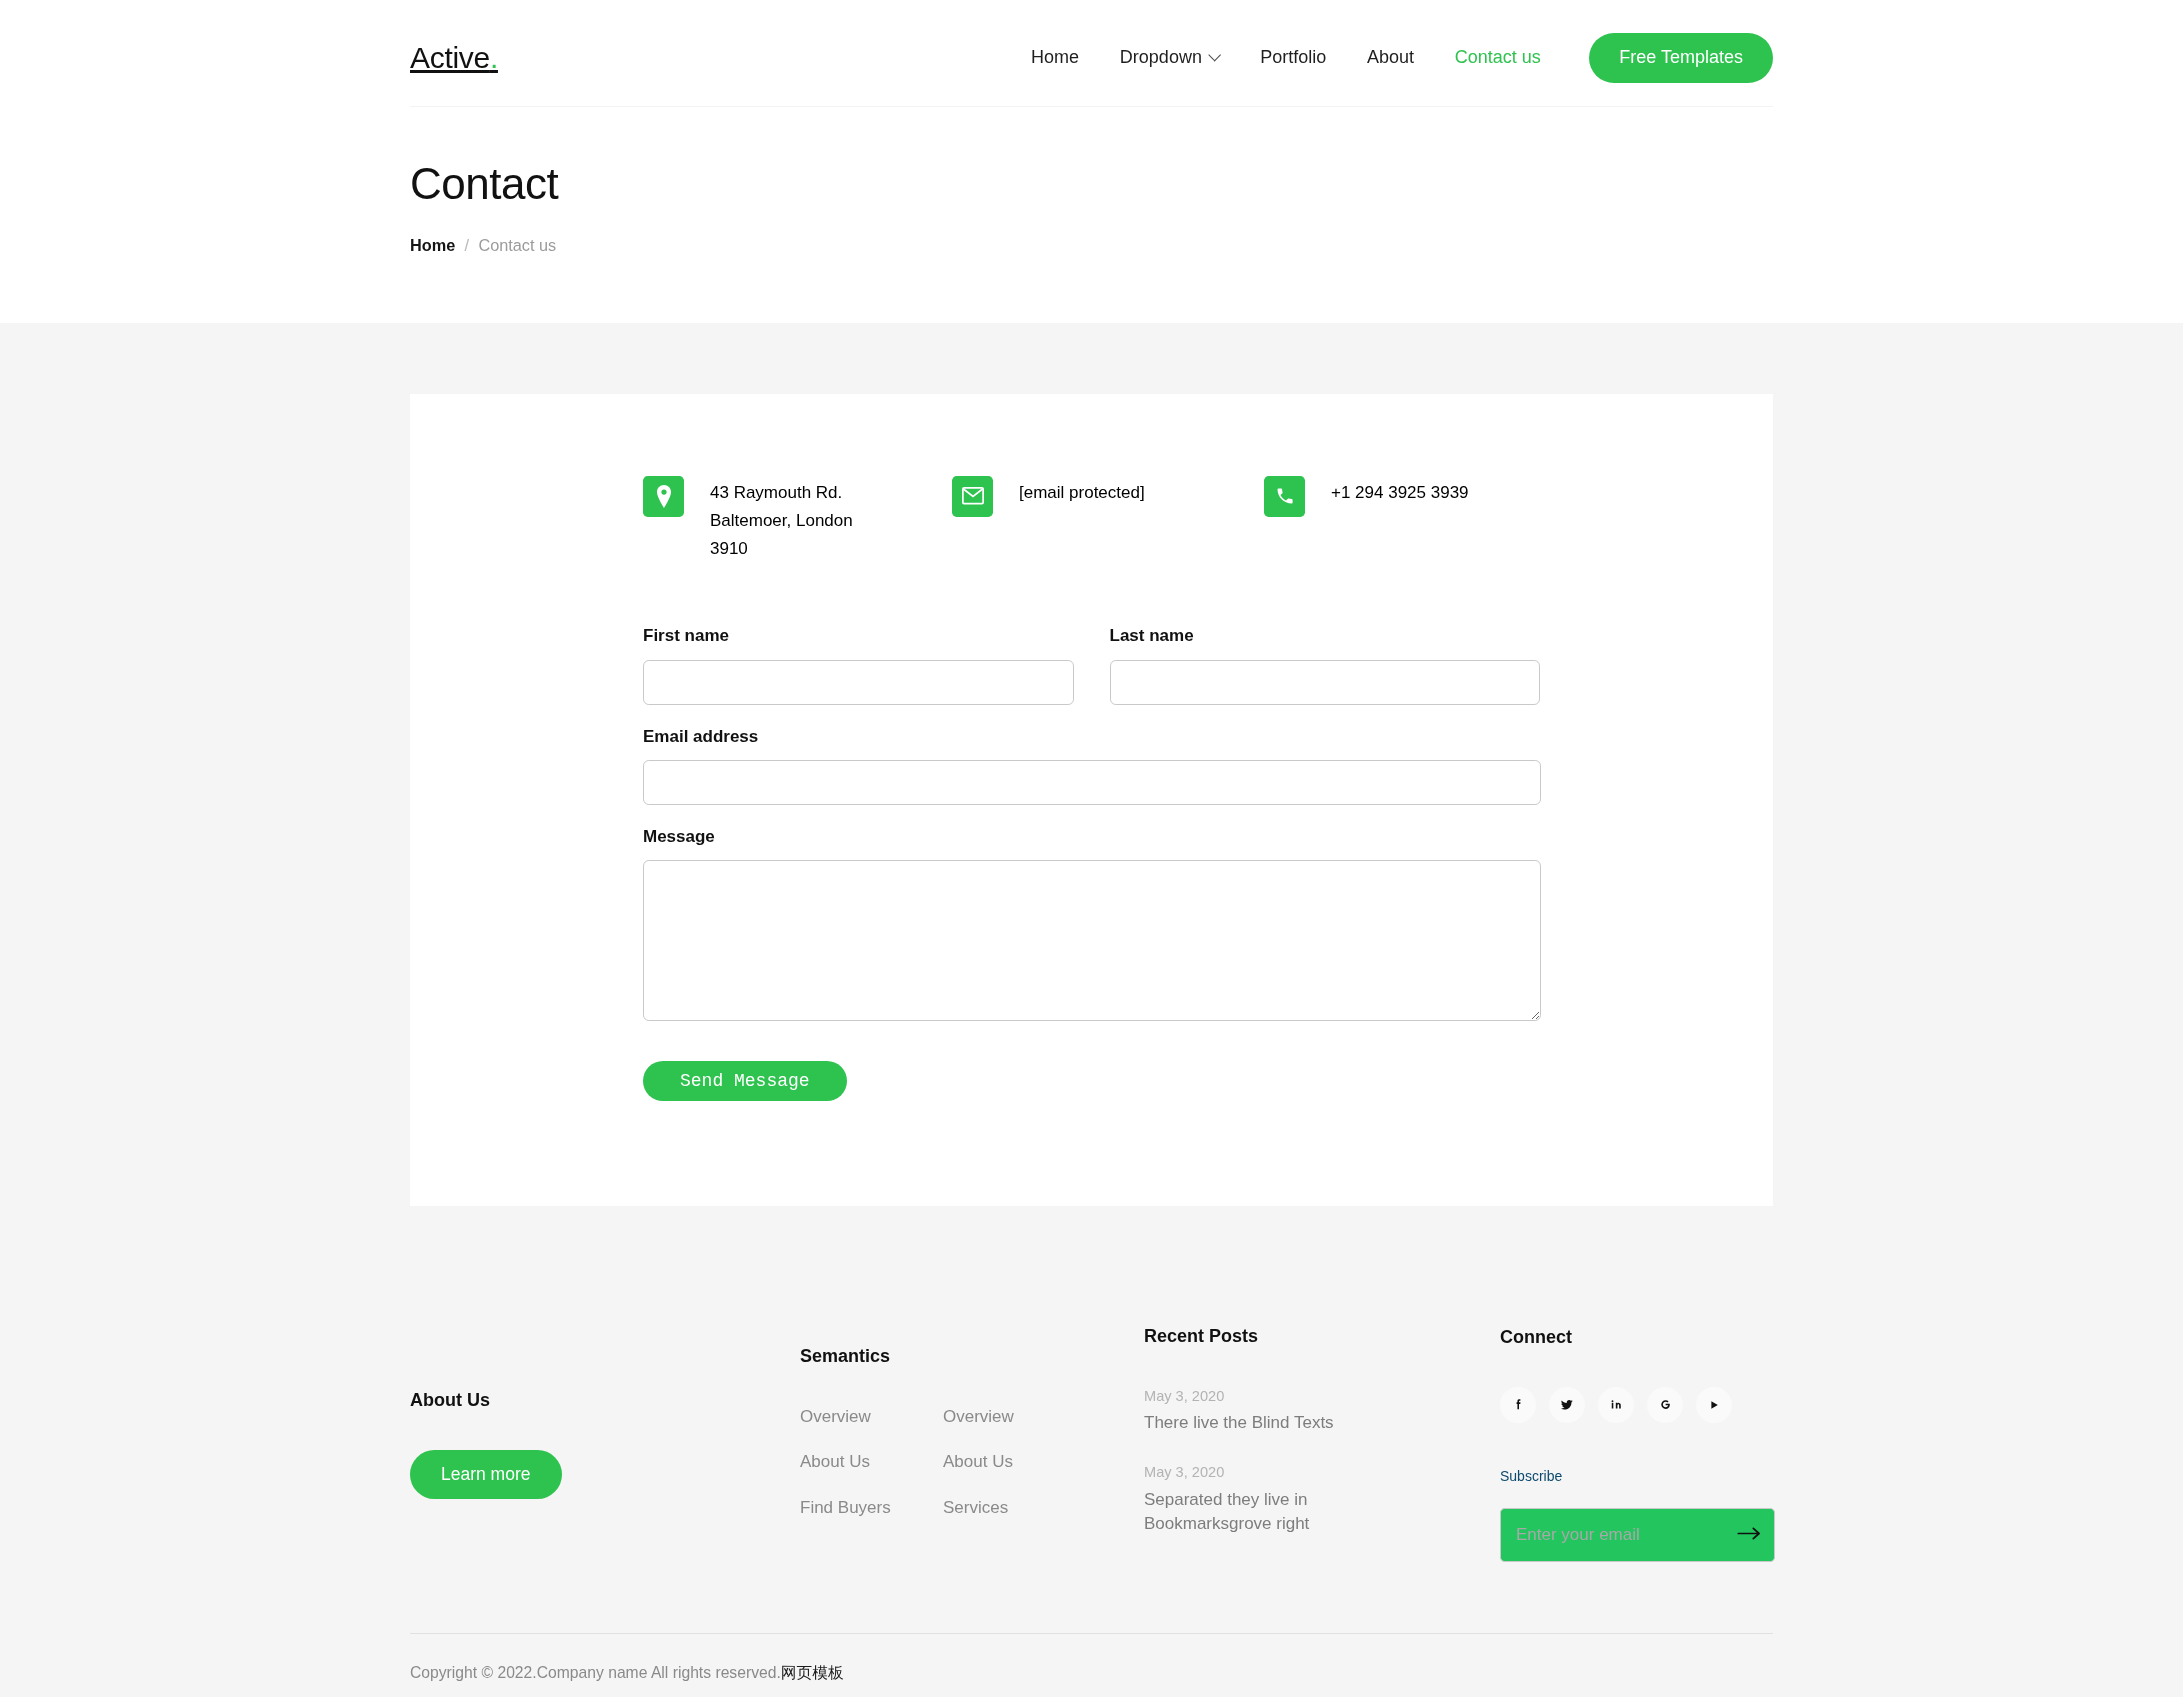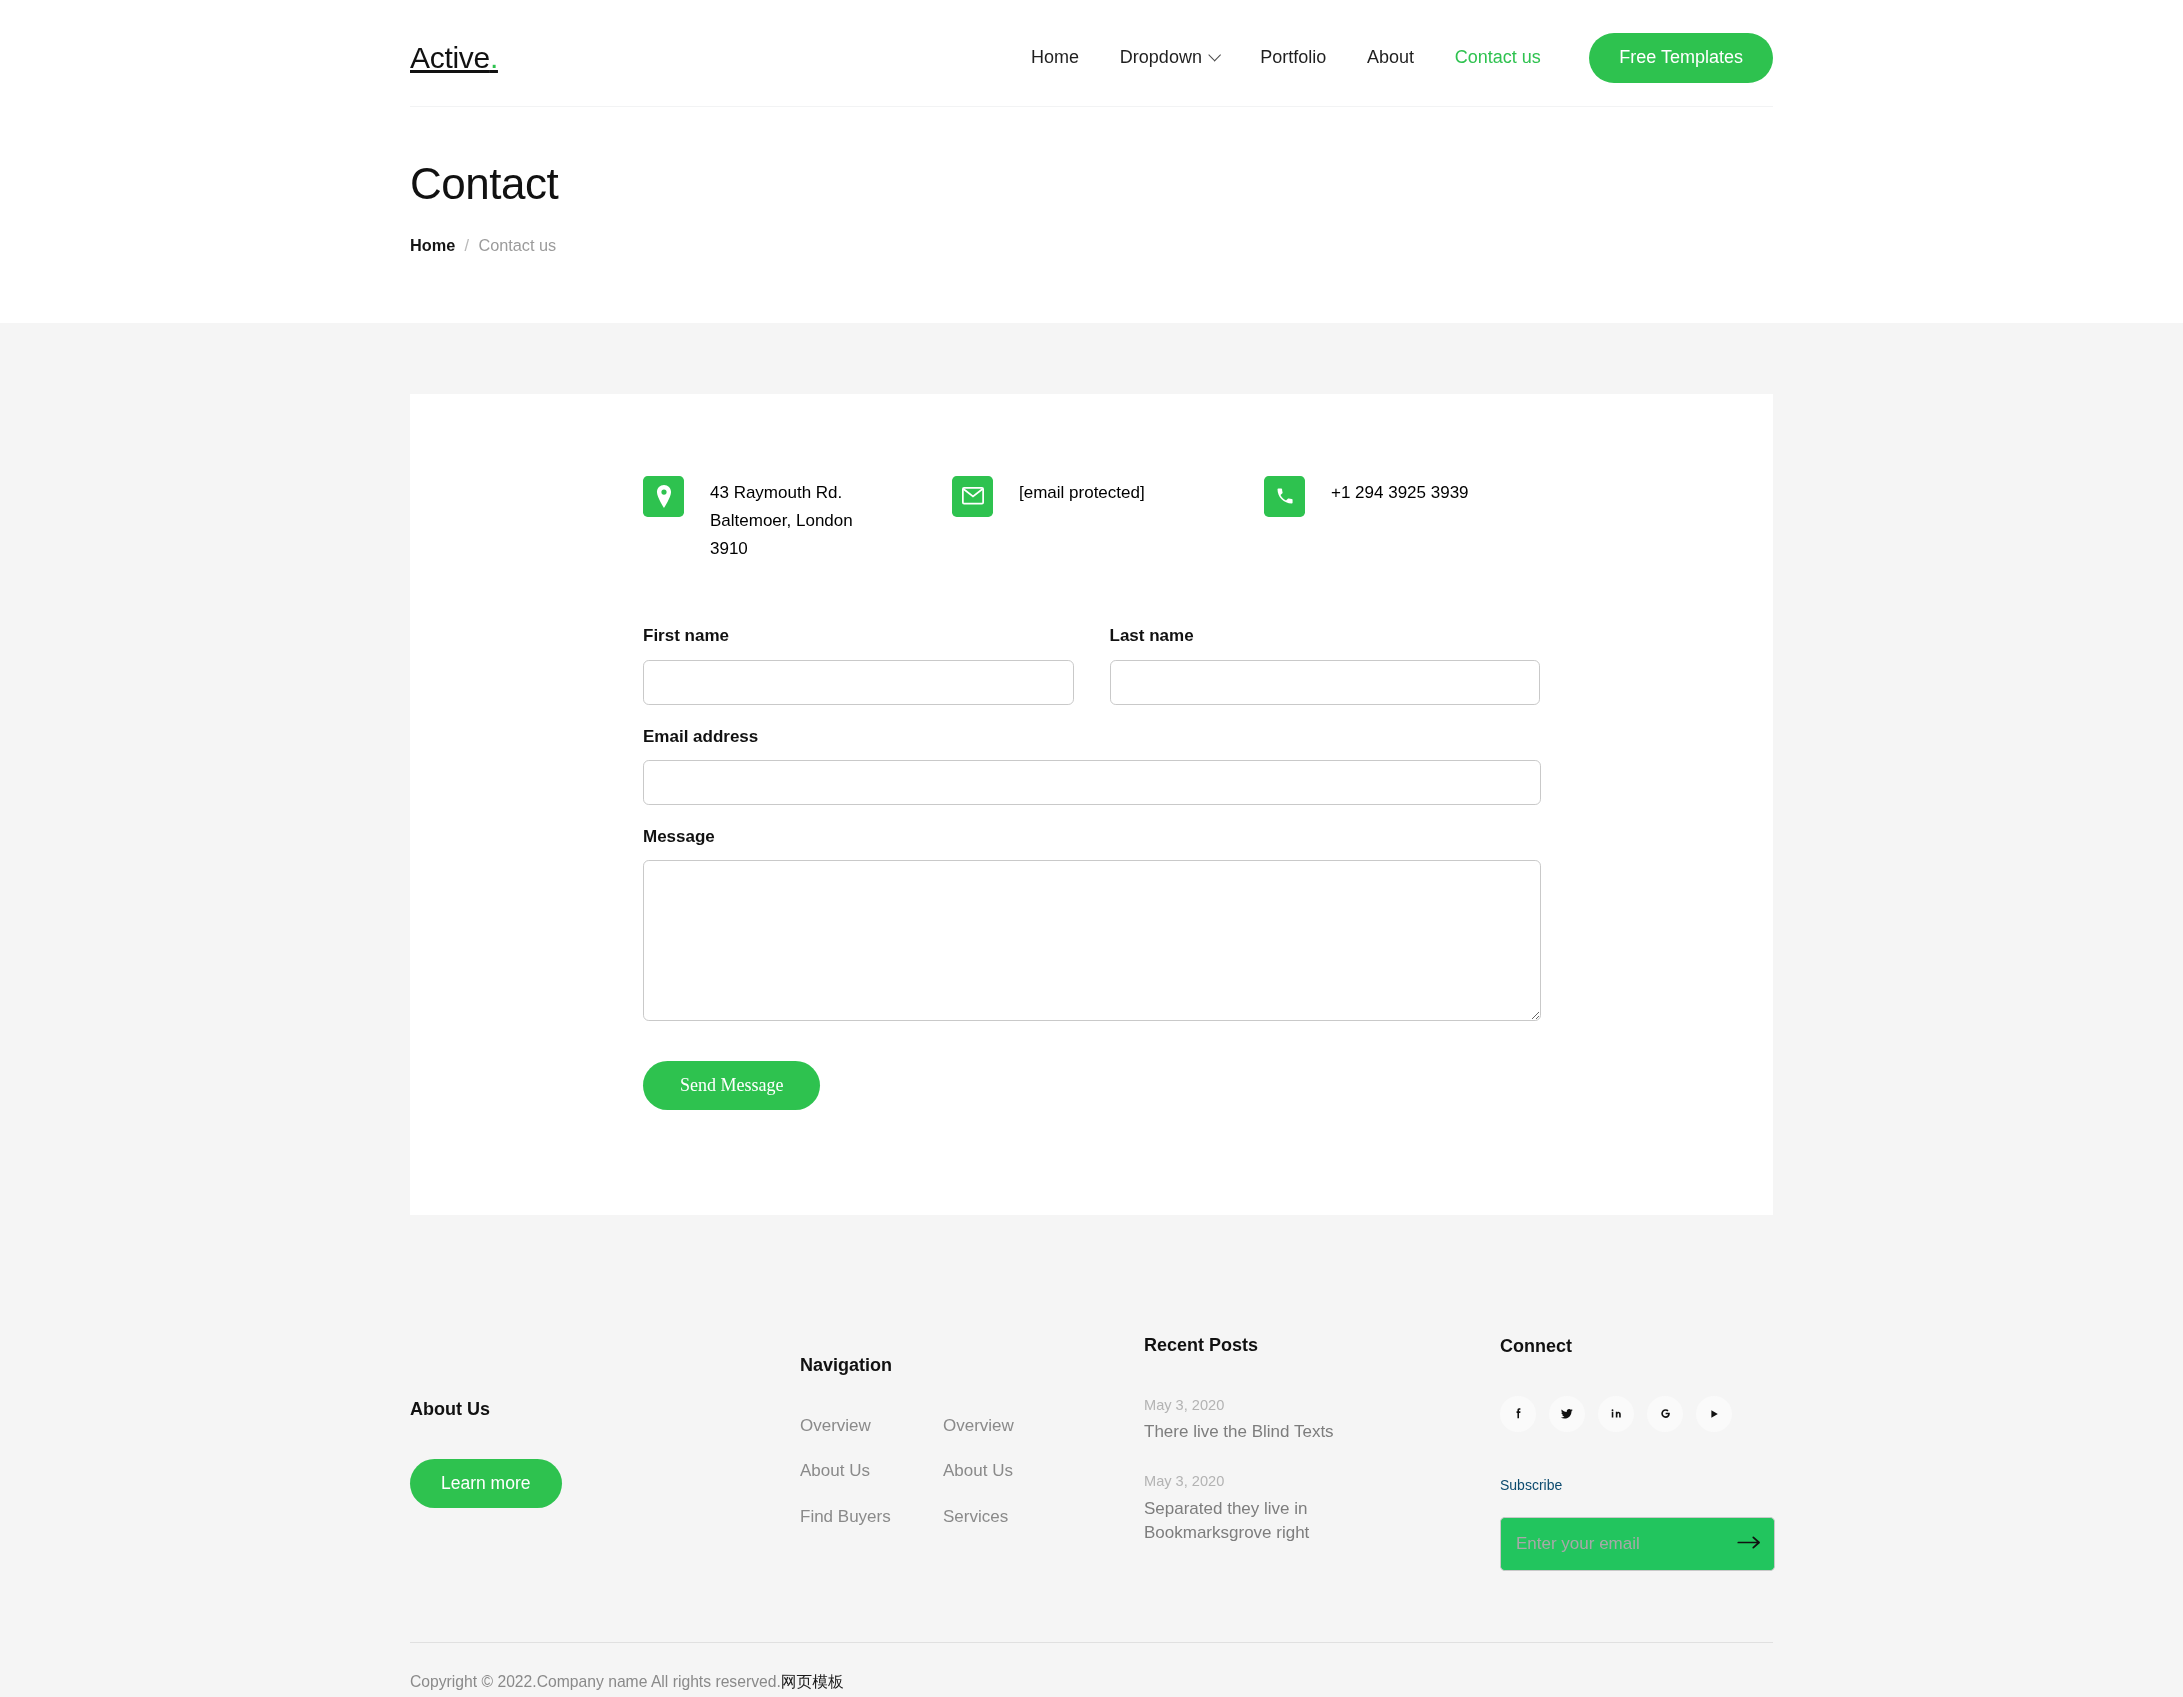--- a/index.html
+++ b/index.html
@@ -109,22 +109,22 @@
     display: block; width: 100%; height: 161px;
     border: 1.2px solid #c9c9c9; border-radius: 5.8px;
     background: #ffffff; font-size: 17px; color: #333;
     padding: 11.7px 16.3px; font-family: "Liberation Sans", sans-serif;
     outline: none; resize: vertical;
   }
   .btn-send {
     margin-top: 17.5px;
     background: #2ec24f; color: #ffffff; border: none;
     border-radius: 58px; font-size: 18px;
-    padding: 0 37px; height: 49px; cursor: pointer;
-    font-family: Liberation Serif, serif;
+    padding: 0 37px; height: 40px; cursor: pointer;
+    font-family: Liberation Mono, monospace;
     display: inline-flex; align-items: center; justify-content: center;
   }
 
   
   .footer { background: #f5f5f5; padding-top: 120px; }
   .footer-inner { width: 1363px; margin: 0 auto; }
   .footer-cols { display: flex; align-items: center; }
   .fcol-about { width: 390px; }
   .fcol-nav   { width: 344px; }
   .fcol-posts { width: 356px; }
@@ -302,21 +302,21 @@
   <footer class="footer">
     <div class="footer-inner">
       <div class="footer-cols">
 
         <div class="fcol-about">
           <h3 class="fhead">About Us</h3>
           <button class="btn-learn">Learn more</button>
         </div>
 
         <div class="fcol-nav">
-          <h3 class="fhead">Navigation</h3>
+          <h3 class="fhead">Semantics</h3>
           <div class="nav-lists">
             <div class="nav-list">
               <a class="nav-link" href="#">Overview</a>
               <a class="nav-link" href="#">About Us</a>
               <a class="nav-link" href="#">Find Buyers</a>
             </div>
             <div class="nav-list">
               <a class="nav-link" href="#">Overview</a>
               <a class="nav-link" href="#">About Us</a>
               <a class="nav-link" href="#">Services</a>

